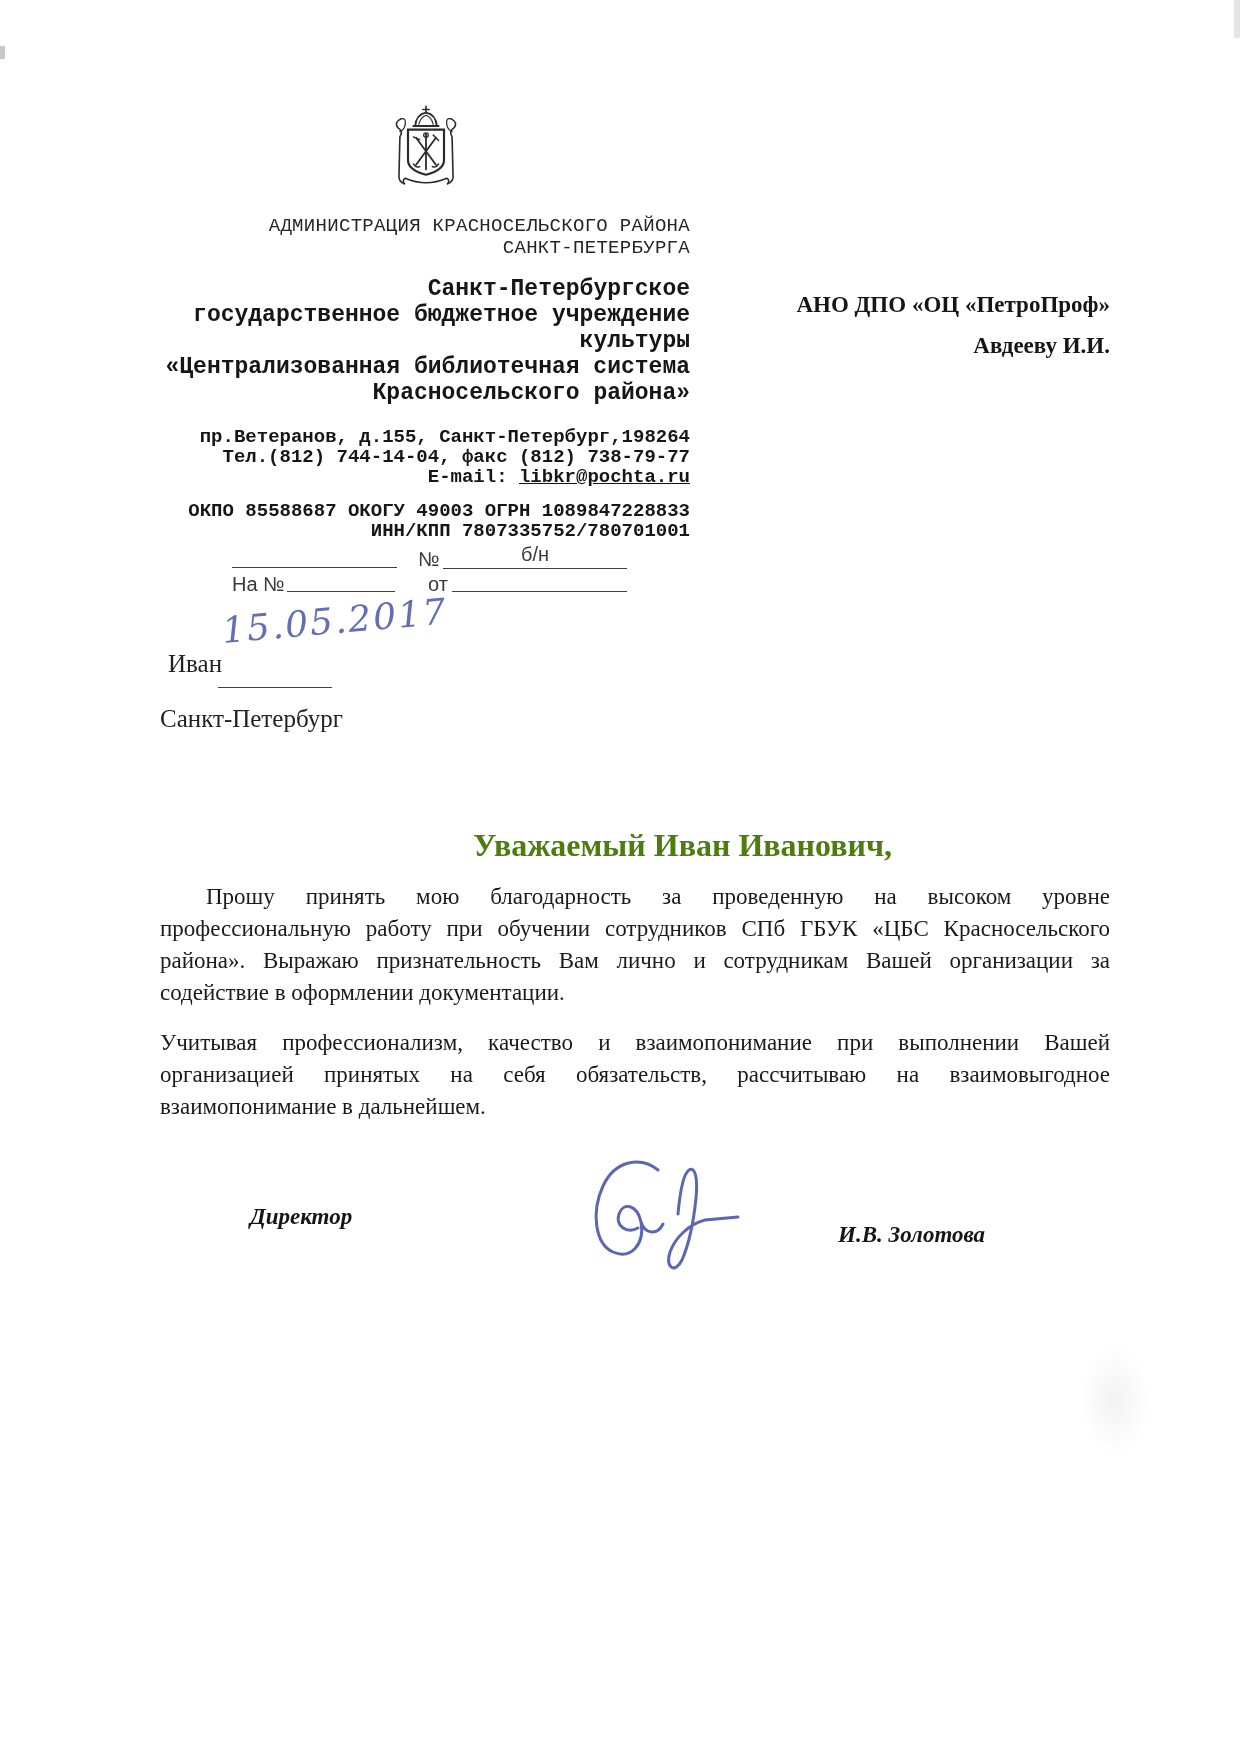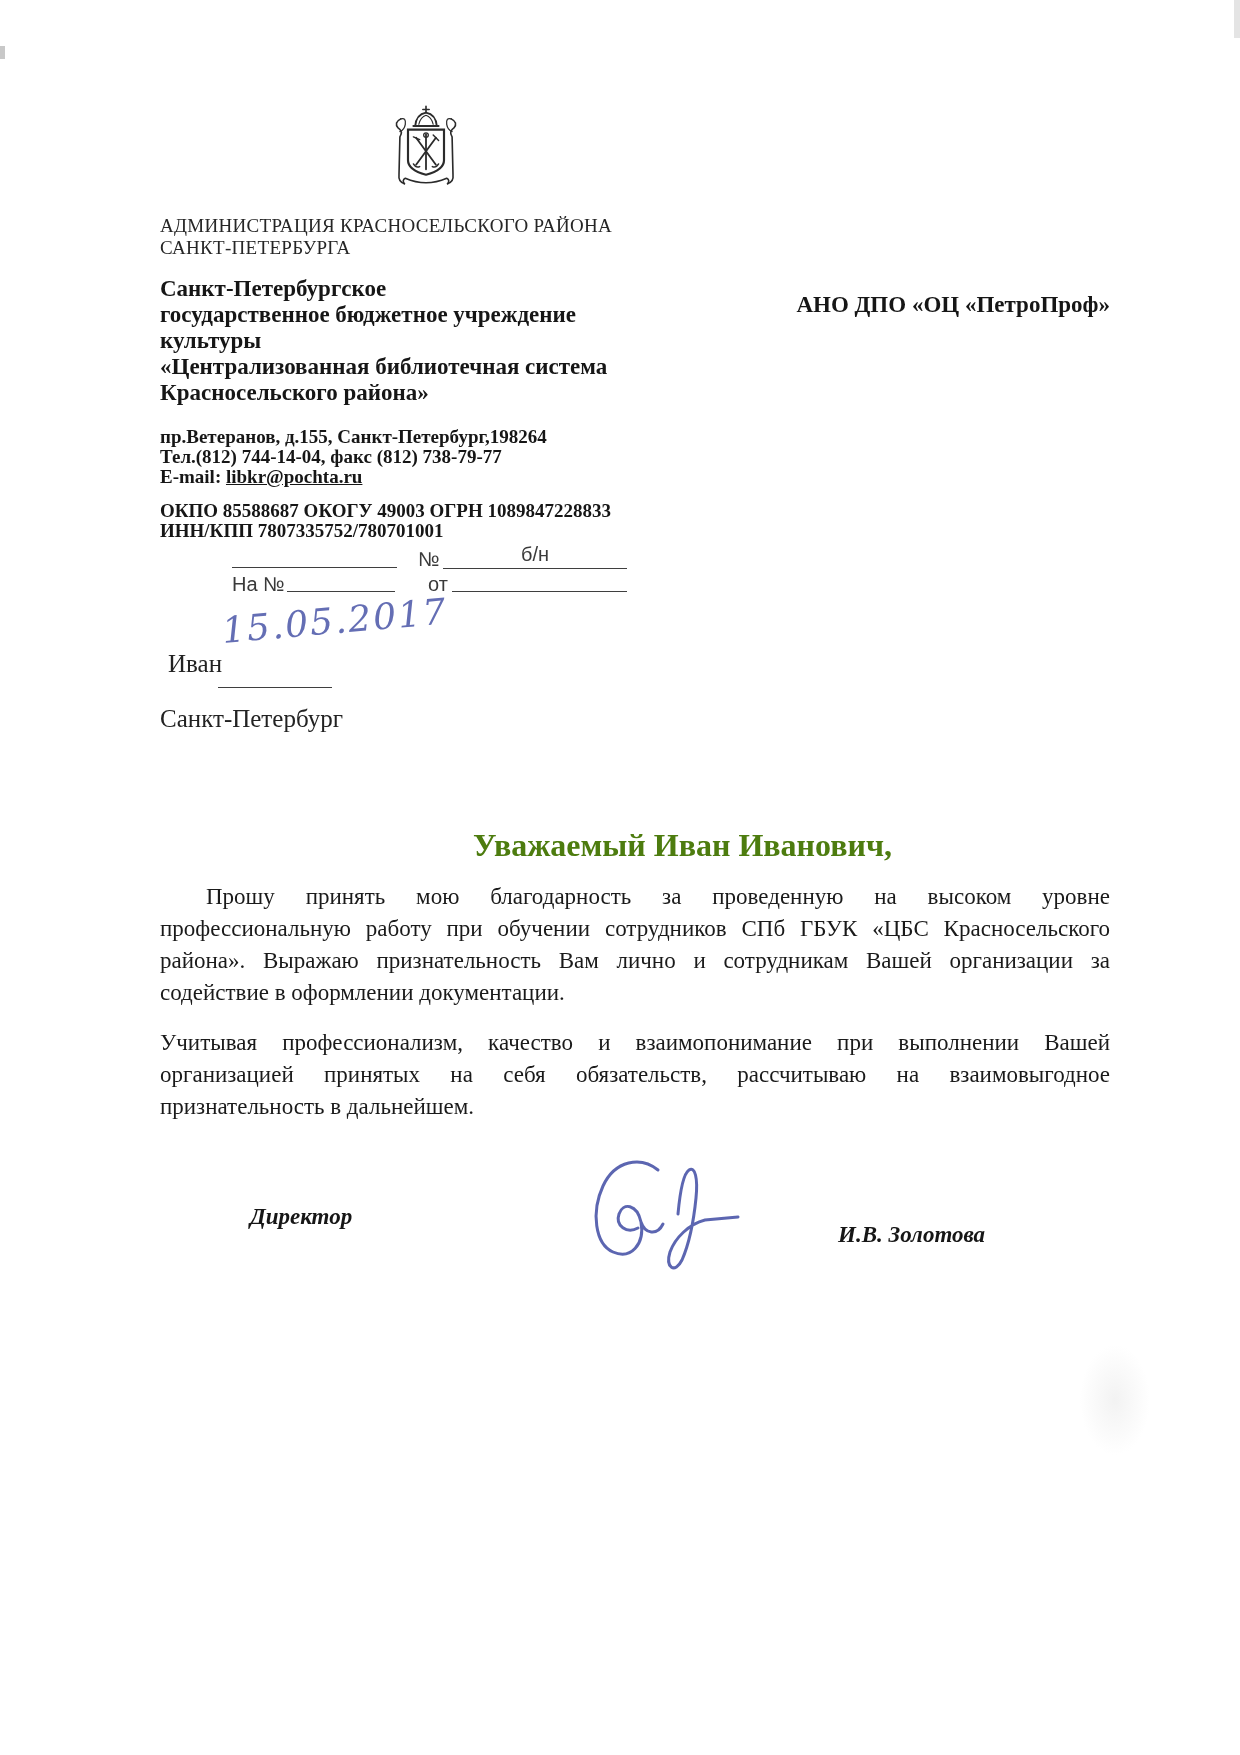--- a/index.html
+++ b/index.html
@@ -7,21 +7,21 @@
   .page {
     position: relative;
     width: 1240px;
     height: 1755px;
     background: #ffffff;
     font-family: "Liberation Serif", serif;
     color: #1c1c1c;
     overflow: hidden;
   }
   .abs { position: absolute; }
-  .center { text-align: left; }
+  .center { text-align: right; font-family: Liberation Mono, monospace; }
 
   
   .arms { left: 381px; top: 104px; width: 90px; height: 100px; }
   .admin-block { left: 160px; top: 215px; width: 530px; font-size: 19px; line-height: 22px; color: #262626; letter-spacing: .3px; }
   .org-block { left: 160px; top: 276px; width: 530px; font-size: 23px; line-height: 26px; font-weight: bold; color: #161616; }
   .contact-block { left: 160px; top: 427px; width: 530px; font-size: 19px; line-height: 20px; font-weight: bold; color: #161616; }
   .email-underline { text-decoration: underline; }
   .codes-block { left: 160px; top: 501px; width: 530px; font-size: 19px; line-height: 20px; font-weight: bold; color: #161616; }
 
   
@@ -129,41 +129,42 @@
     <span>б/н</span>
   </div>
 
   <div class="abs formtxt" style="left:232px; top:573px;">На №</div>
   <div class="rule" style="left:287px; top:591px; width:108px;"></div>
   <div class="abs formtxt" style="left:428px; top:573px;">от</div>
   <div class="rule" style="left:452px; top:591px; width:175px;"></div>
 
   <div class="abs addressee">
     <div>АНО ДПО «ОЦ «ПетроПроф»</div>
+    <div>Авдееву И.И.</div>
   </div>
 
   <div class="abs date-label">Иван</div>
   <div class="rule date-rule"></div>
   <div class="abs handwriting">15.05.2017</div>
 
   <div class="abs city">Санкт-Петербург</div>
 
   <div class="abs salutation">Уважаемый Иван Иванович,</div>
 
   <div class="abs para p1">
     <div class="jl indent">Прошу принять мою благодарность за проведенную на высоком уровне</div>
     <div class="jl">профессиональную работу при обучении сотрудников СПб ГБУК «ЦБС Красносельского</div>
     <div class="jl">района». Выражаю признательность Вам лично и сотрудникам Вашей организации за</div>
     <div class="jl-last">содействие в оформлении документации.</div>
   </div>
 
   <div class="abs para p2">
     <div class="jl">Учитывая профессионализм, качество и взаимопонимание при выполнении Вашей</div>
     <div class="jl">организацией принятых на себя обязательств, рассчитываю на взаимовыгодное</div>
-    <div class="jl-last">признательность в дальнейшем.</div>
+    <div class="jl-last">взаимопонимание в дальнейшем.</div>
   </div>
 
   <div class="abs signer-title">Директор</div>
   <svg class="abs sig-svg" viewBox="0 0 205 130" fill="none" stroke-linecap="round">
     <path stroke="#4a55a8" stroke-width="3" opacity="0.9" d="M83 18 C66 4 40 8 28 34 C16 60 20 92 38 100 C56 108 70 92 66 70 C62 52 48 50 44 62 C40 74 52 82 63 76 M66 70 C70 82 82 84 88 72 M103 62 C105 40 108 22 114 18 C120 14 123 26 121 46 C119 66 114 92 107 108 C100 122 90 116 95 100 C100 86 114 72 130 68 L163 65"></path>
   </svg>
   <div class="abs signer-name">И.В. Золотова</div>
 
   <div class="abs artifact-left-edge"></div>
   <div class="abs artifact-top-right"></div>

